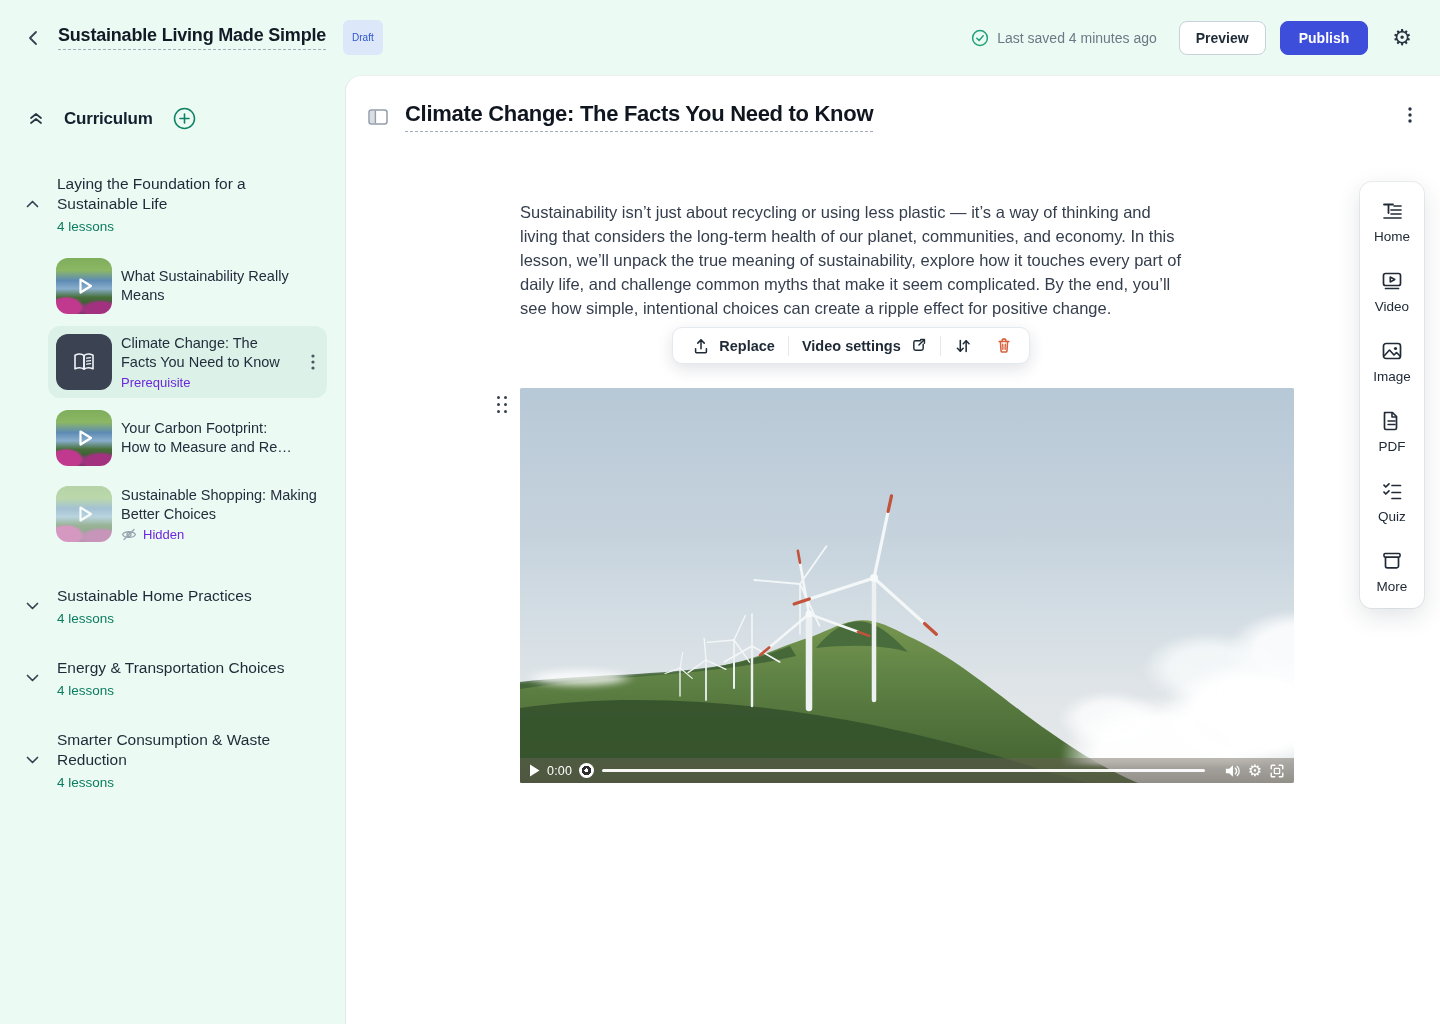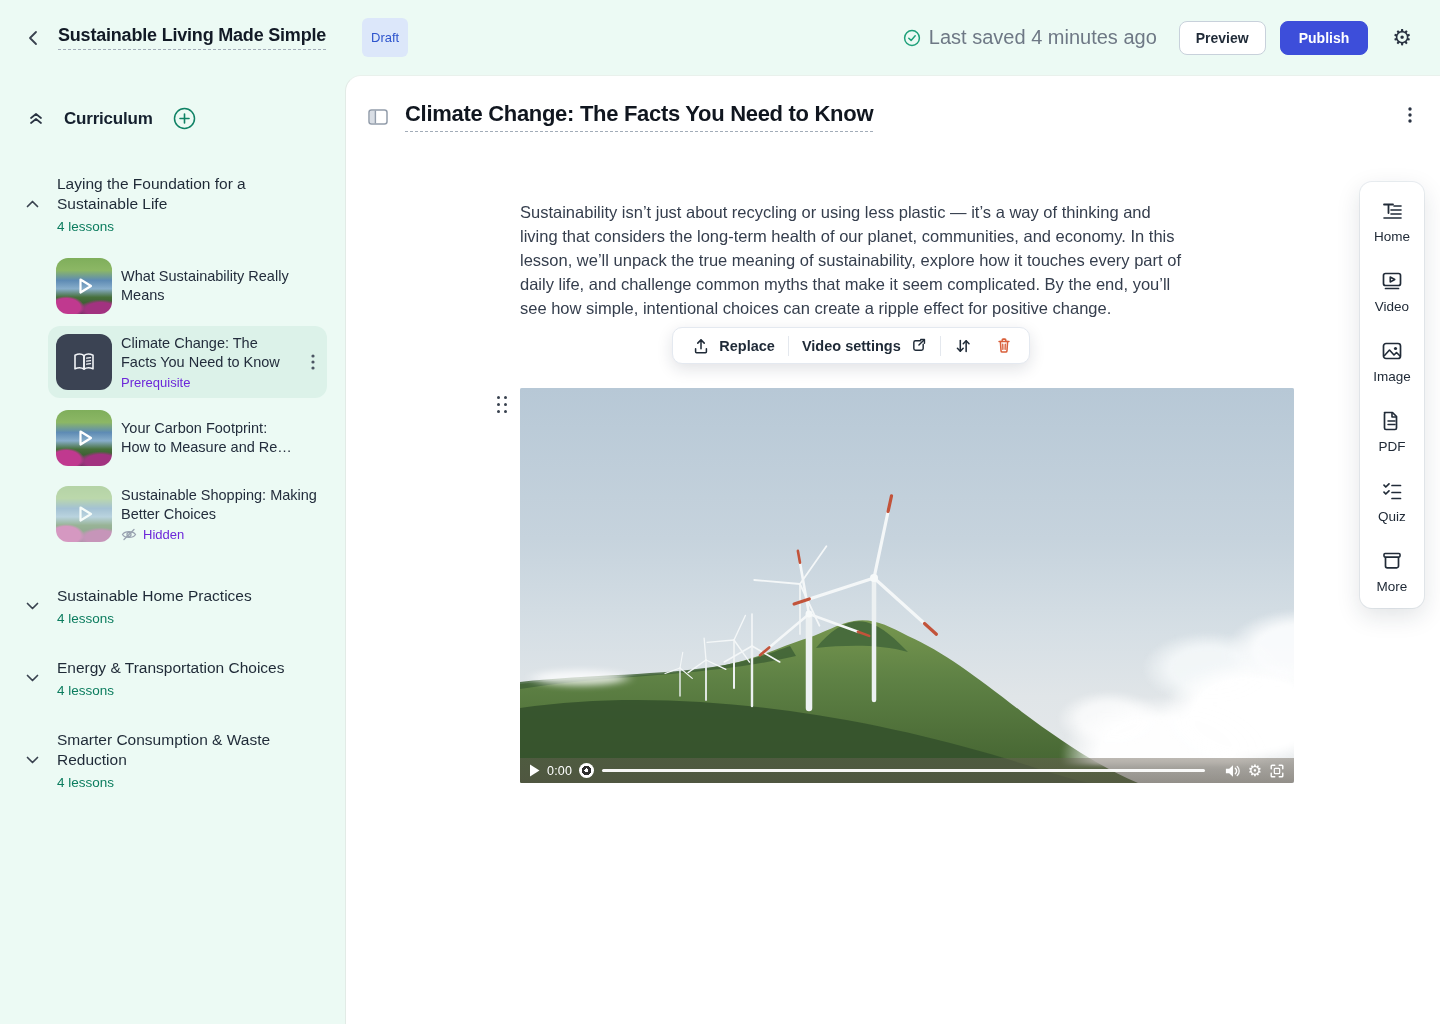--- a/index.html
+++ b/index.html
@@ -11,24 +11,24 @@
     overflow:hidden;
     position:relative;
   }
   svg { display:block; }
 
   
   .topbar { height:75px; display:flex; align-items:center; padding:0 24px 0 22px; gap:12px; }
   .icon-btn { background:none; border:none; cursor:pointer; display:flex; align-items:center; justify-content:center; padding:4px; }
   .course-title { font-size:18px; font-weight:700; color:#121A26; letter-spacing:-0.2px;
     border-bottom:1.5px dashed #A2ACB8; padding-bottom:3px; }
-  .badge-draft { background:#DCE7FA; color:#2E54CD; font-size:13px; font-weight:500;
-    padding:12px 9px; border-radius:6px; margin-left:24px; }
+  .badge-draft { background:#DCE7FA; color:#2E54CD; font-size:10px; font-weight:500;
+    padding:12px 9px; border-radius:6px; margin-left:5px; }
   .spacer { flex:1; }
-  .saved { display:flex; align-items:center; gap:8px; color:#6E7885; font-size:20px; margin-right:10px; }
+  .saved { display:flex; align-items:center; gap:8px; color:#6E7885; font-size:14px; margin-right:10px; }
   .btn { border-radius:8px; font-size:14px; font-weight:600; padding:8px 16px; cursor:pointer;
     font-family:"Liberation Sans",sans-serif; }
   .btn-preview { background:#FFFFFF; border:1px solid #C8D1DB; color:#1F2A37; }
   .btn-publish { background:#3D4EDA; border:1px solid #3D4EDA; color:#FFFFFF; padding:8px 18px; margin-left:2px; }
   .gear-glyph { font-size:22px; color:#2A3342; line-height:1; margin-left:8px; }
 
   
   .sidebar { position:absolute; left:0; top:75px; width:345px; bottom:0; padding:28px 0 12px 24px; overflow:hidden; }
   .curriculum-row { display:flex; align-items:center; gap:16px; margin-bottom:40px; }
   .curriculum-title { font-size:17px; font-weight:700; color:#15202E; letter-spacing:-0.2px; }

